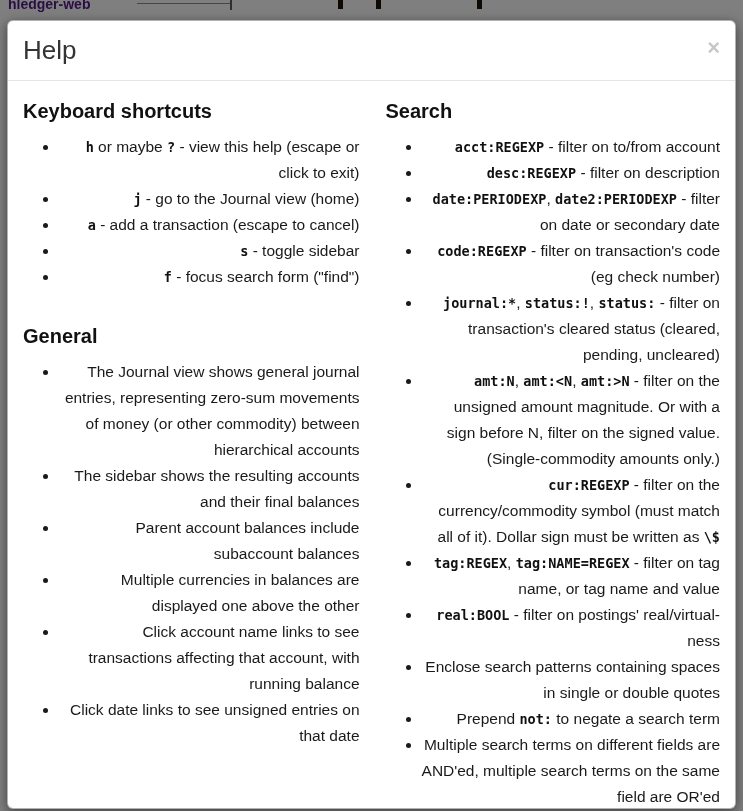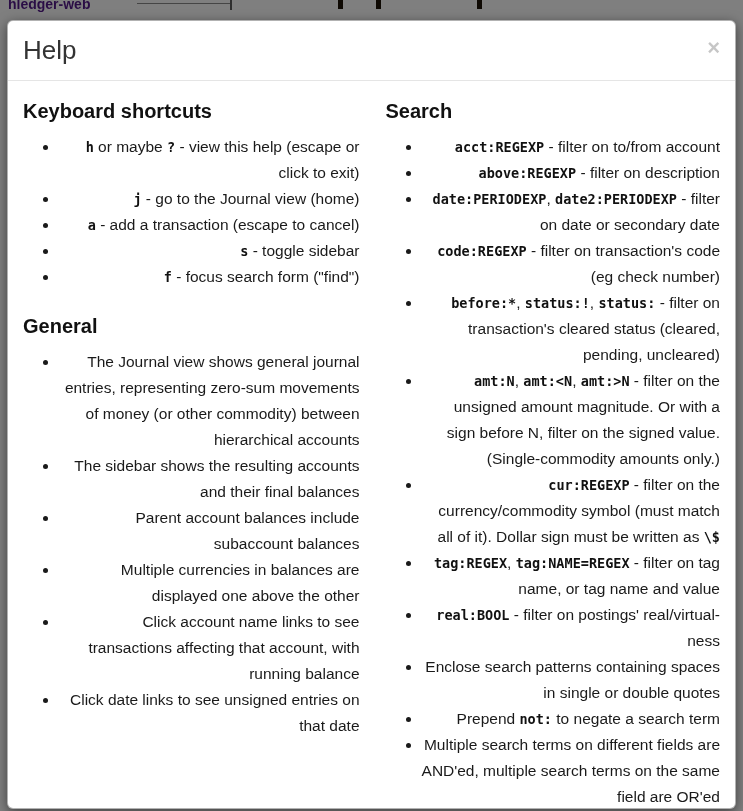--- a/index.html
+++ b/index.html
@@ -56,21 +56,21 @@
 
   .modal-body {
     display: flex;
     padding: 20px 15px 0 15px;
     box-sizing: border-box;
   }
   .col { width: 50%; box-sizing: border-box; }
   .col-left  { padding-right: 12px; }
   .col-right { padding-left: 14px; }
 
-  .section + .section { margin-top: 26px; }
+  .section + .section { margin-top: 36px; }
   .section-heading {
     margin: 0; font-size: 20px; font-weight: bold;
     color: #111; line-height: 20px;
   }
   .bullets {
     margin: 13px 0 0 0;
     padding: 0 0 0 36px;
     list-style-type: disc;
   }
   .bullets li {
@@ -130,24 +130,24 @@
               <li>Click account name links to see transactions affecting that account, with running balance</li>
               <li>Click date links to see unsigned entries on that date</li>
             </ul>
           </div>
         </div>
       <div class="col col-right">
           <div class="section">
             <h3 class="section-heading">Search</h3>
             <ul class="bullets">
               <li><code>acct:REGEXP</code> - filter on to/from account</li>
-              <li><code>above:REGEXP</code> - filter on description</li>
+              <li><code>desc:REGEXP</code> - filter on description</li>
               <li><code>date:PERIODEXP</code>, <code>date2:PERIODEXP</code> - filter on date or secondary date</li>
               <li><code>code:REGEXP</code> - filter on transaction's code (eg check number)</li>
-              <li><code>before:*</code>, <code>status:!</code>, <code>status:</code> - filter on transaction's cleared status (cleared, pending, uncleared)</li>
+              <li><code>journal:*</code>, <code>status:!</code>, <code>status:</code> - filter on transaction's cleared status (cleared, pending, uncleared)</li>
               <li><code>amt:N</code>, <code>amt:&lt;N</code>, <code>amt:&gt;N</code> - filter on the unsigned amount magnitude. Or with a sign before N, filter on the signed value. (Single-commodity amounts only.)</li>
               <li><code>cur:REGEXP</code> - filter on the currency/commodity symbol (must match all of it). Dollar sign must be written as <code>\$</code></li>
               <li><code>tag:REGEX</code>, <code>tag:NAME=REGEX</code> - filter on tag name, or tag name and value</li>
               <li><code>real:BOOL</code> - filter on postings' real/virtual-ness</li>
               <li>Enclose search patterns containing spaces in single or double quotes</li>
               <li>Prepend <code>not:</code> to negate a search term</li>
               <li>Multiple search terms on different fields are AND'ed, multiple search terms on the same field are OR'ed</li>
             </ul>
           </div>
         </div>

